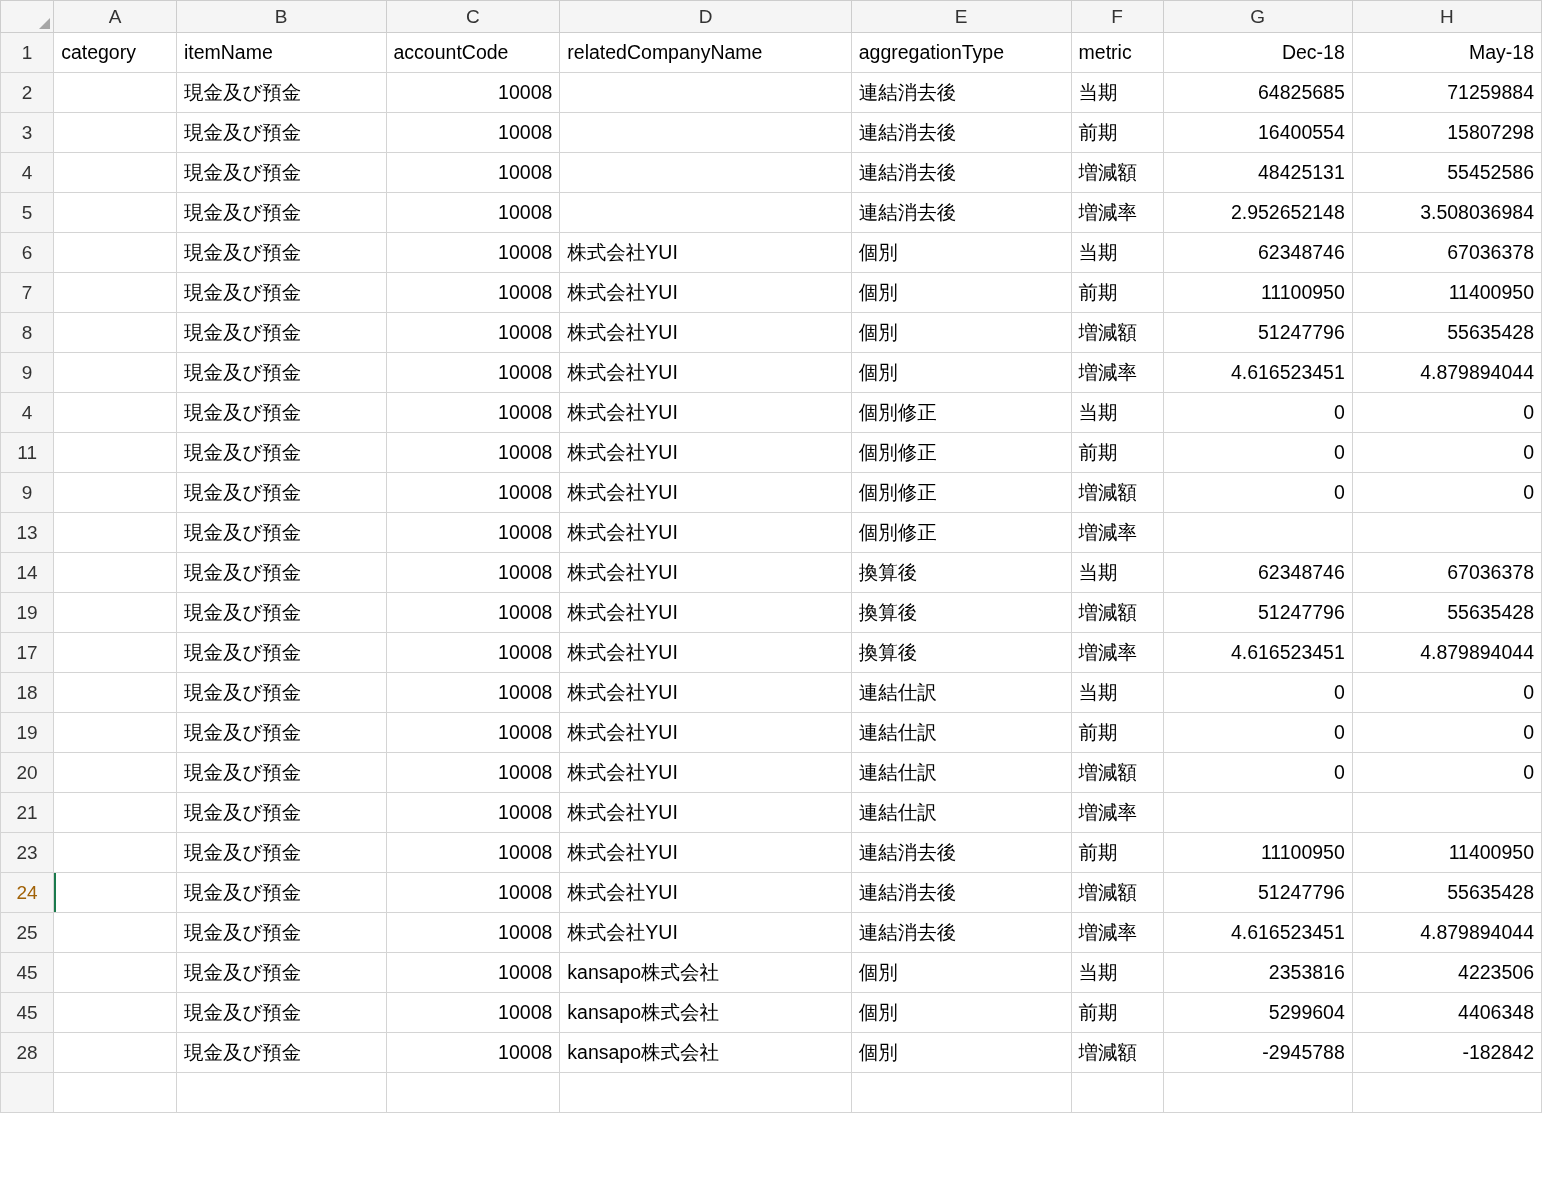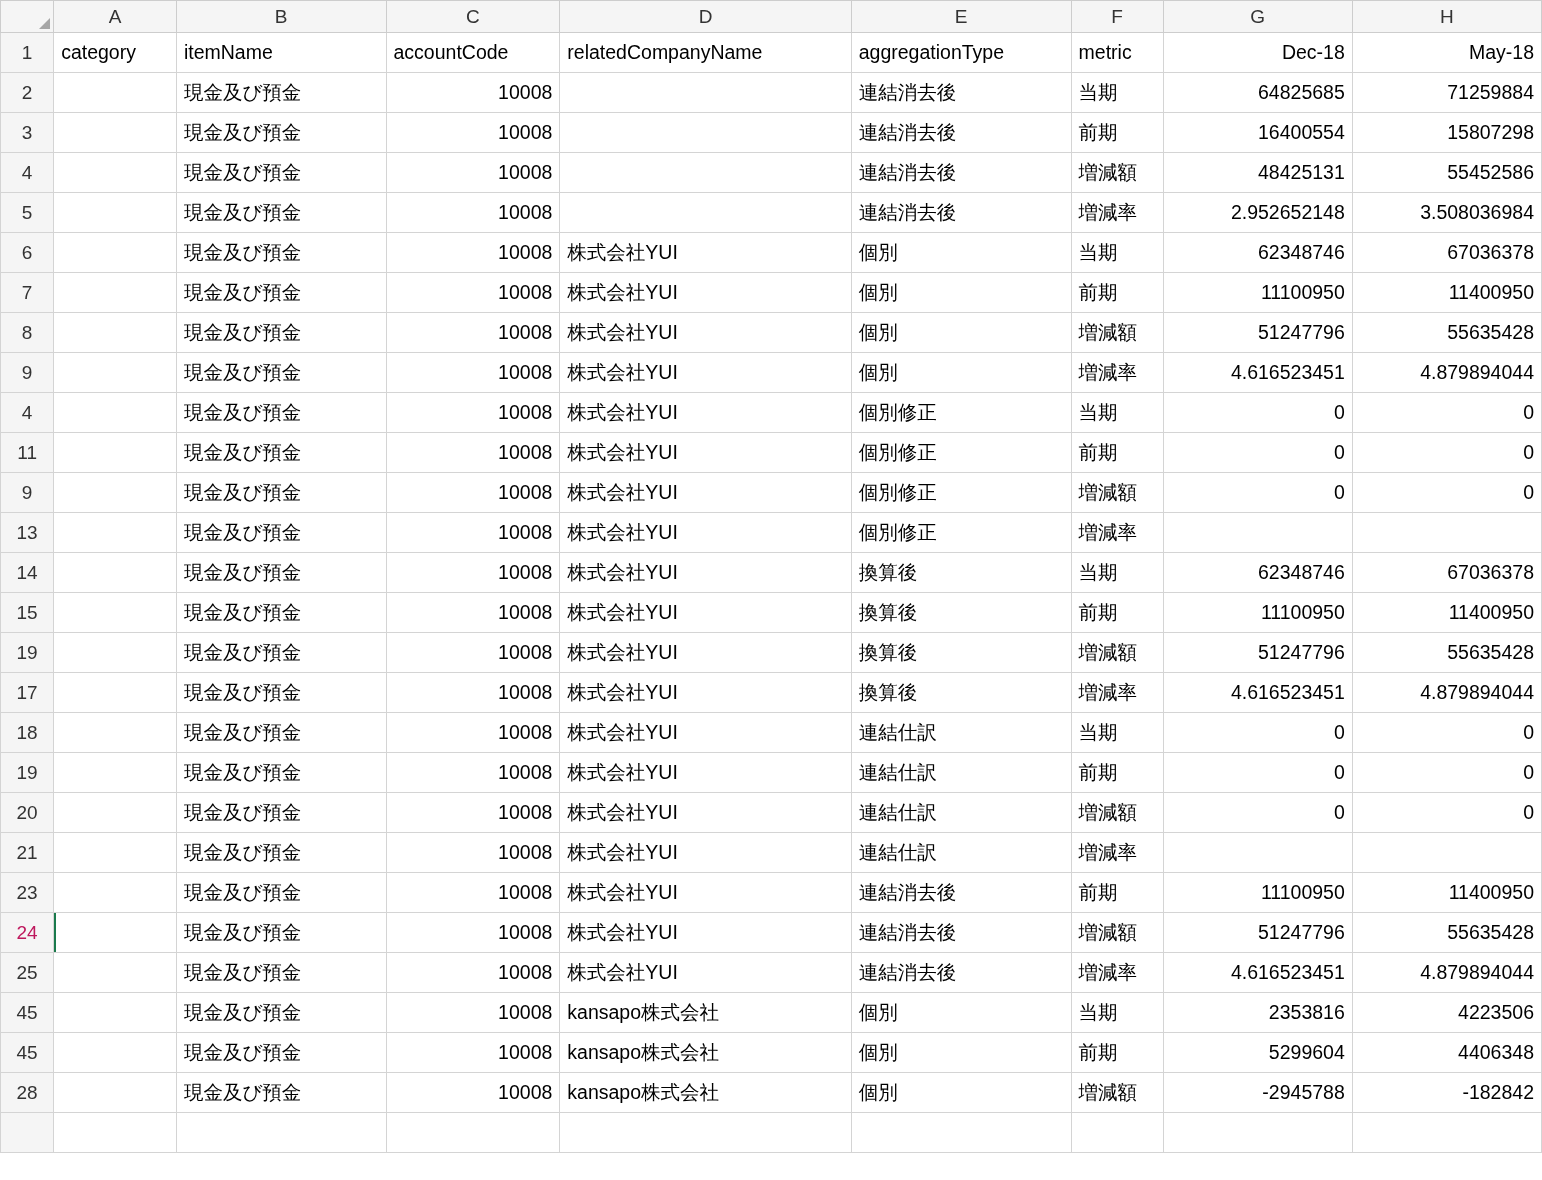--- a/index.html
+++ b/index.html
@@ -58,21 +58,21 @@
   td.row-head {
     width: 52px;
     background: #f5f5f5;
     color: #333333;
     text-align: center;
     font-size: 19px;
     border: 1px solid #cdcdcd;
     padding: 0;
   }
   td.row-head.sel {
-    color: #be185d;
+    color: #a16207;
     font-weight: normal;
   }
   
   td.selcell {
     box-shadow: inset 2px 0 0 0 #1a7a4c;
   }
   .num { text-align: right; }
   .txt { text-align: left; }
 
   col.c-a { width: 120px; }
@@ -269,31 +269,20 @@
           <td class="txt"></td>
           <td class="txt">現金及び預金</td>
           <td class="num">10008</td>
           <td class="txt">株式会社YUI</td>
           <td class="txt">換算後</td>
           <td class="txt">当期</td>
           <td class="num">62348746</td>
           <td class="num">67036378</td>
         </tr>
         <tr>
-          <td class="row-head">15</td>
-          <td class="txt"></td>
-          <td class="txt">現金及び預金</td>
-          <td class="num">10008</td>
-          <td class="txt">株式会社YUI</td>
-          <td class="txt">換算後</td>
-          <td class="txt">前期</td>
-          <td class="num">11100950</td>
-          <td class="num">11400950</td>
-        </tr>
-        <tr>
           <td class="row-head">19</td>
           <td class="txt"></td>
           <td class="txt">現金及び預金</td>
           <td class="num">10008</td>
           <td class="txt">株式会社YUI</td>
           <td class="txt">換算後</td>
           <td class="txt">増減額</td>
           <td class="num">51247796</td>
           <td class="num">55635428</td>
         </tr>

